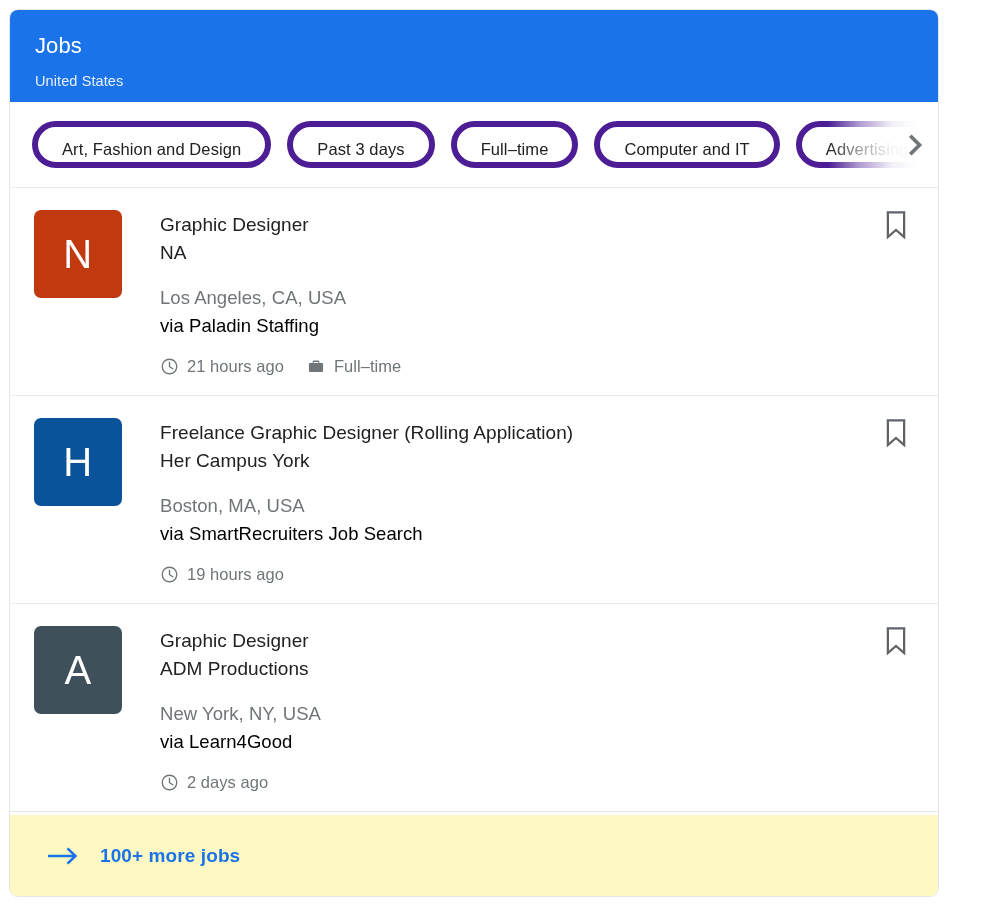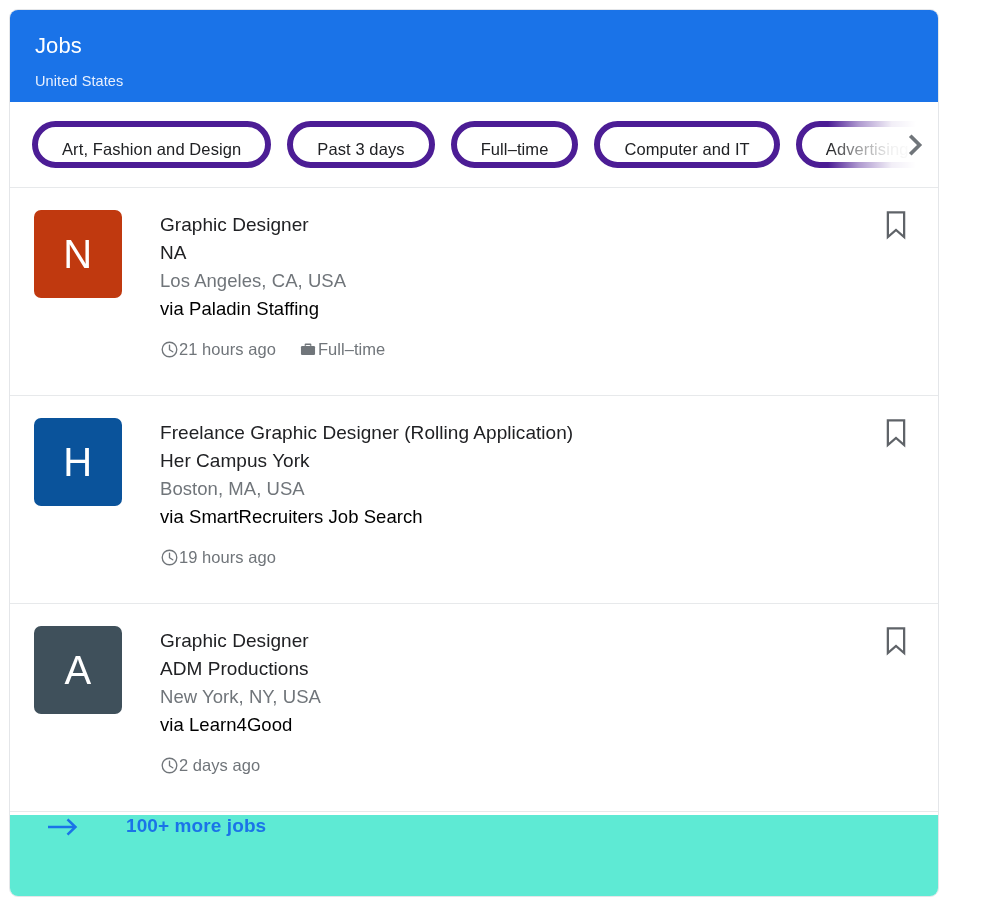--- a/index.html
+++ b/index.html
@@ -173,38 +173,39 @@
     font-size: 19px;
     line-height: 28px;
     color: #202124;
     letter-spacing: 0.05px;
   }
   .job-location {
     font-size: 18.5px;
     line-height: 28px;
     color: #70757a;
     letter-spacing: 0.05px;
+    margin-top: 17px;
   }
   .job-via {
     font-size: 18.5px;
     line-height: 28px;
     color: #000000;
     letter-spacing: 0.05px;
   }
 
   .job-meta {
     display: flex;
     align-items: center;
     margin-top: 16px;
     gap: 22px;
   }
   .meta-item {
     display: flex;
     align-items: center;
-    gap: 0;
+    gap: 8px;
     font-size: 16.5px;
     line-height: 20px;
     color: #70757a;
     letter-spacing: 0.05px;
   }
   .meta-item svg { display: block; flex: 0 0 auto; }
 
   .bookmark-btn {
     position: absolute;
     right: 26px;
@@ -219,25 +220,25 @@
     border: none;
     padding: 0;
   }
   .bookmark-btn svg { display: block; }
 
   
   .jobs-footer {
     flex: 0 0 auto;
     height: 81px;
     display: flex;
-    align-items: flex-start;
+    align-items: center;
     padding-left: 36px;
-    gap: 46px;
+    gap: 20px;
     cursor: pointer;
-    background: #5eead4;
+    background: #fef9c3;
   }
   .footer-arrow { display: flex; align-items: center; }
   .footer-arrow svg { display: block; }
   .footer-label {
     font-size: 19px;
     font-weight: bold;
     color: #1a73e8;
     letter-spacing: 0.1px;
   }
 </style>

